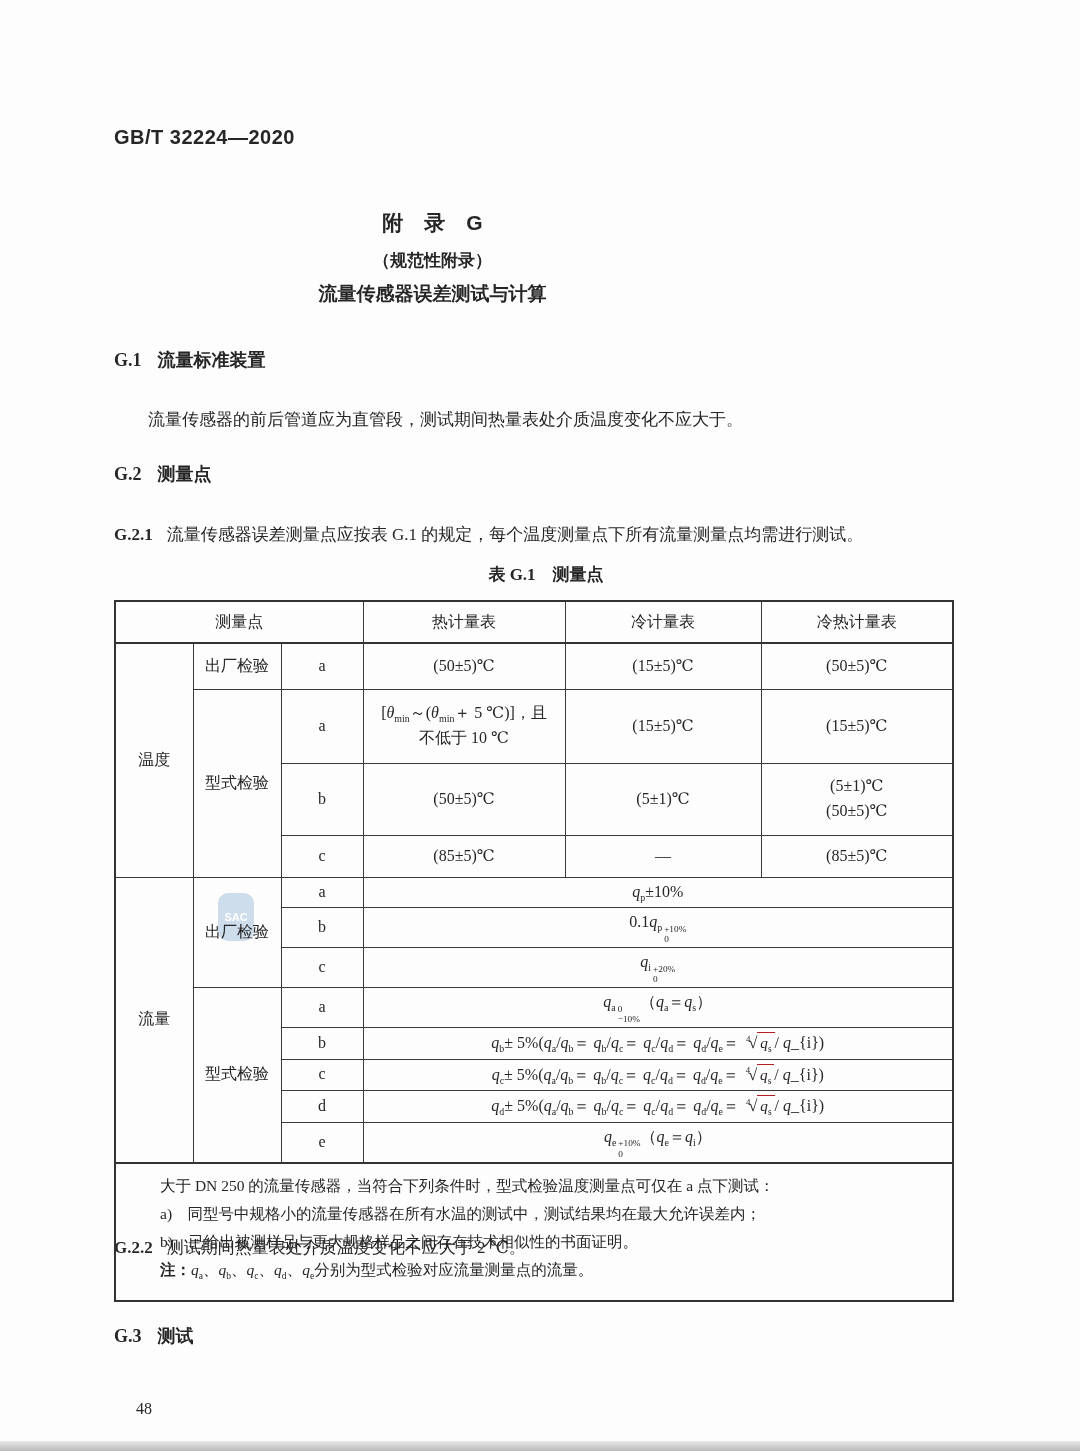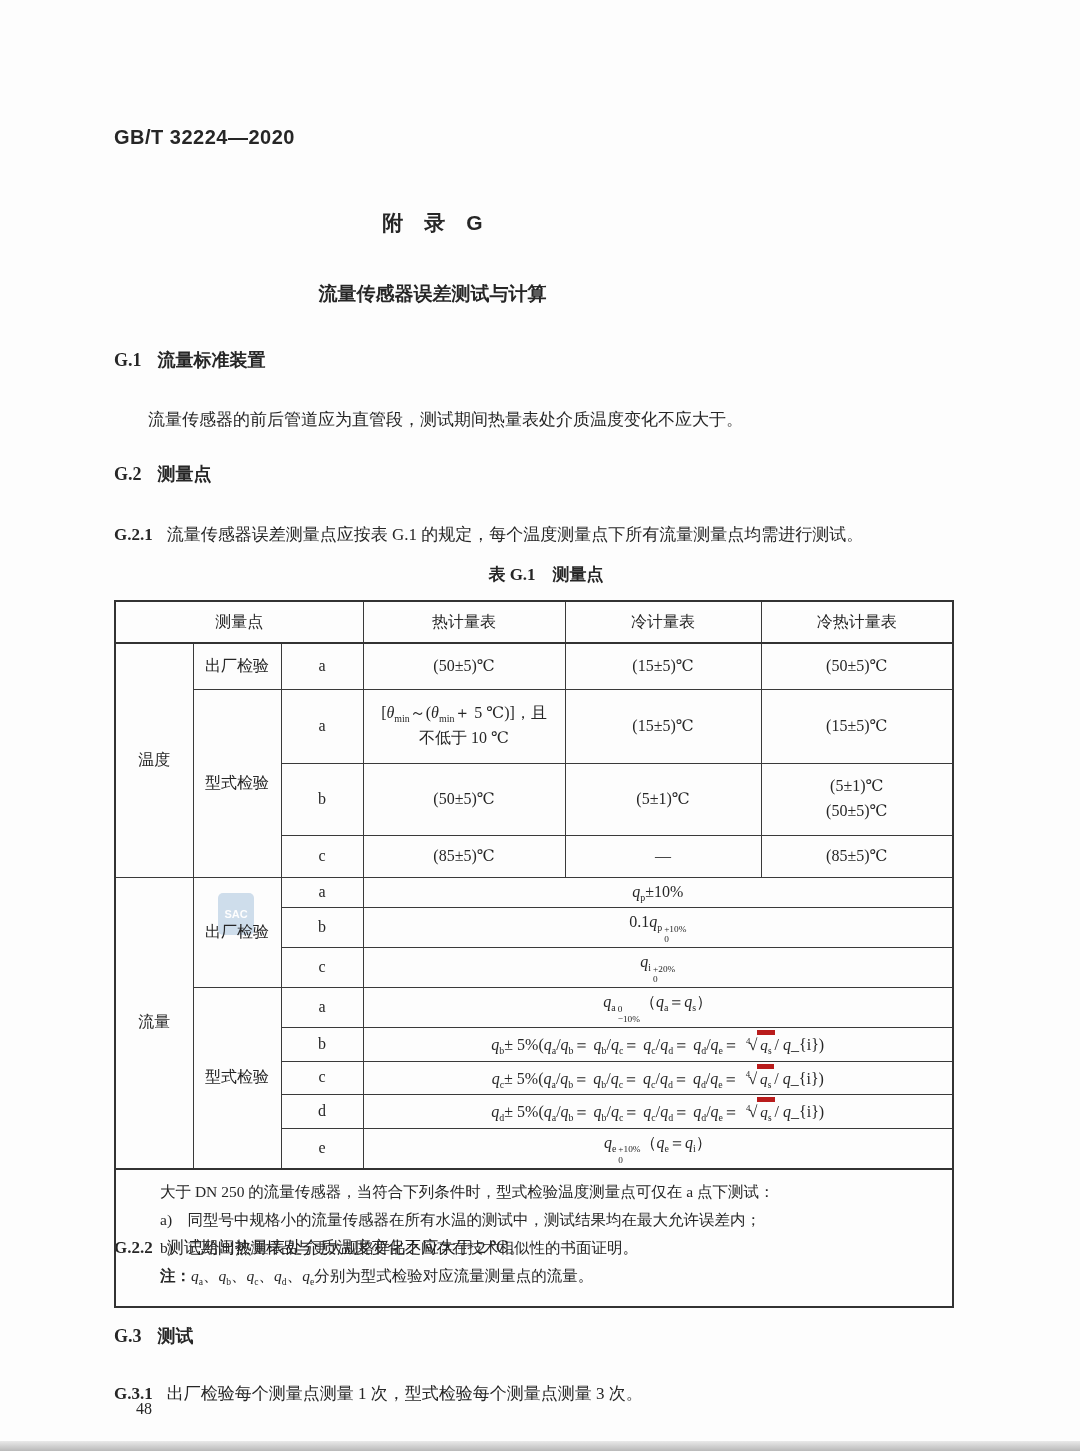--- a/index.html
+++ b/index.html
@@ -49,41 +49,42 @@
     padding:8px 14px 10px 44px; font-size:15.5px; }
   .fnl { line-height:28px; }
 
   .fm i { font-style:italic; }
   .fm sub, .fm sup { font-size:.62em; }
   .stk { display:inline-flex; flex-direction:column; align-items:flex-start;
     font-size:.58em; line-height:1.15; vertical-align:-.5em; margin-left:2px; }
   .rad { display:inline-block; white-space:nowrap; margin-left:3px; }
   .rad .ridx { font-size:.55em; vertical-align:super; margin-right:-2px; }
   .rad .rs { font-size:1.02em; }
-  .rad .rb { display:inline-block; border-top:5px solid #b91c1c;
+  .rad .rb { display:inline-block; border-top:1px solid #b91c1c;
     padding:0 3px; font-size:.95em; line-height:1.25; }
 
-  .watermark { left:218px; top:893px; width:36px; height:42px;
-    background:#a9c3dd; opacity:.55; border-radius:5px; display:flex;
+  .watermark { left:218px; top:893px; width:36px; height:48px;
+    background:#a9c3dd; opacity:.55; border-radius:10px; display:flex;
     align-items:center; justify-content:center; color:#fff; font-weight:700;
     font-size:11px; font-family:"Liberation Sans",sans-serif; z-index:0; }
   .gtable { position:absolute; z-index:1; }
 
   .page-num { left:136px; top:1400px; font-size:16px; }
   .bottom-strip { left:0; top:1441px; width:1080px; height:10px;
     background:linear-gradient(#e9e9e9,#b9b9b9); }
 </style>
 </head>
 <body>
 
 <div class="page">
 
   <div class="abs doc-number">GB/T 32224—2020</div>
 
   <div class="abs apx-line apx-1">附　录　G</div>
+  <div class="abs apx-line apx-2">（规范性附录）</div>
   <div class="abs apx-line apx-3">流量传感器误差测试与计算</div>
 
   <div class="abs hd h-g1">
     <b class="pnum">G.1</b><span>流量标准装置</span>
   </div>
   <div class="abs para p-g1">流量传感器的前后管道应为直管段，测试期间热量表处介质温度变化不应大于。</div>
 
   <div class="abs hd h-g2">
     <b class="pnum">G.2</b><span>测量点</span>
   </div>
@@ -196,19 +197,16 @@
   </tbody>
     </table>
 
   <div class="abs para p-g22">
     <b class="pnum">G.2.2</b><span>测试期间热量表处介质温度变化不应大于 2 ℃。</span>
   </div>
 
   <div class="abs hd h-g3">
     <b class="pnum">G.3</b><span>测试</span>
   </div>
-  <div class="abs para p-g31">
-    <b class="pnum">G.3.1</b><span>出厂检验每个测量点测量 1 次，型式检验每个测量点测量 3 次。</span>
-  </div>
 
   <div class="abs page-num">48</div>
   <div class="abs bottom-strip"></div>
 </div>
 
 </body></html>

